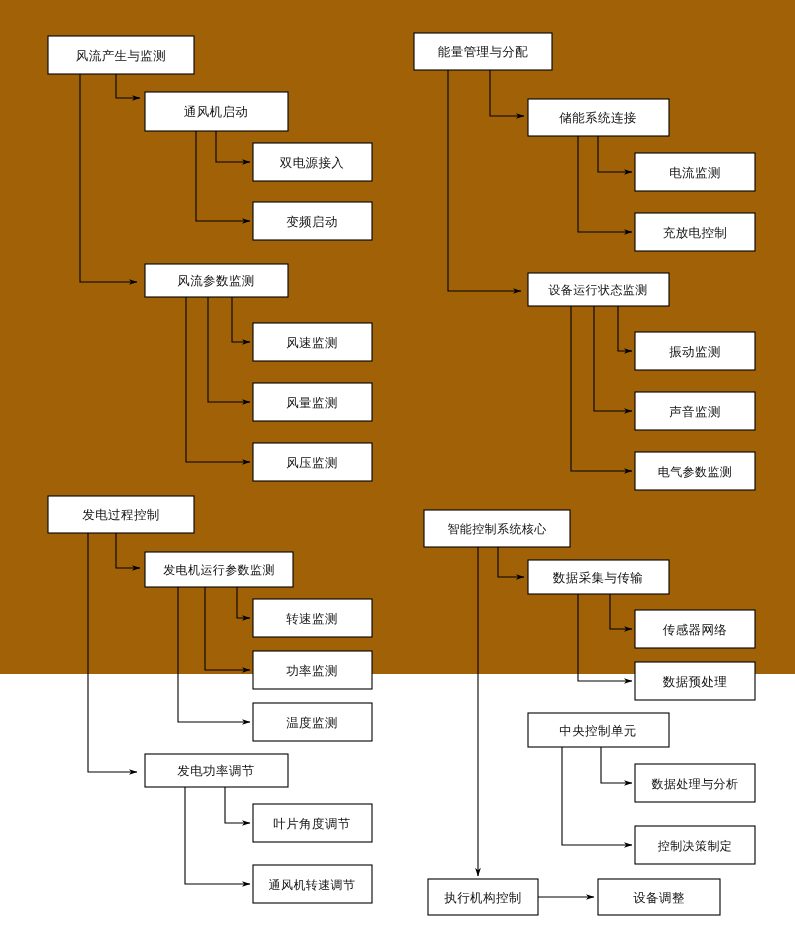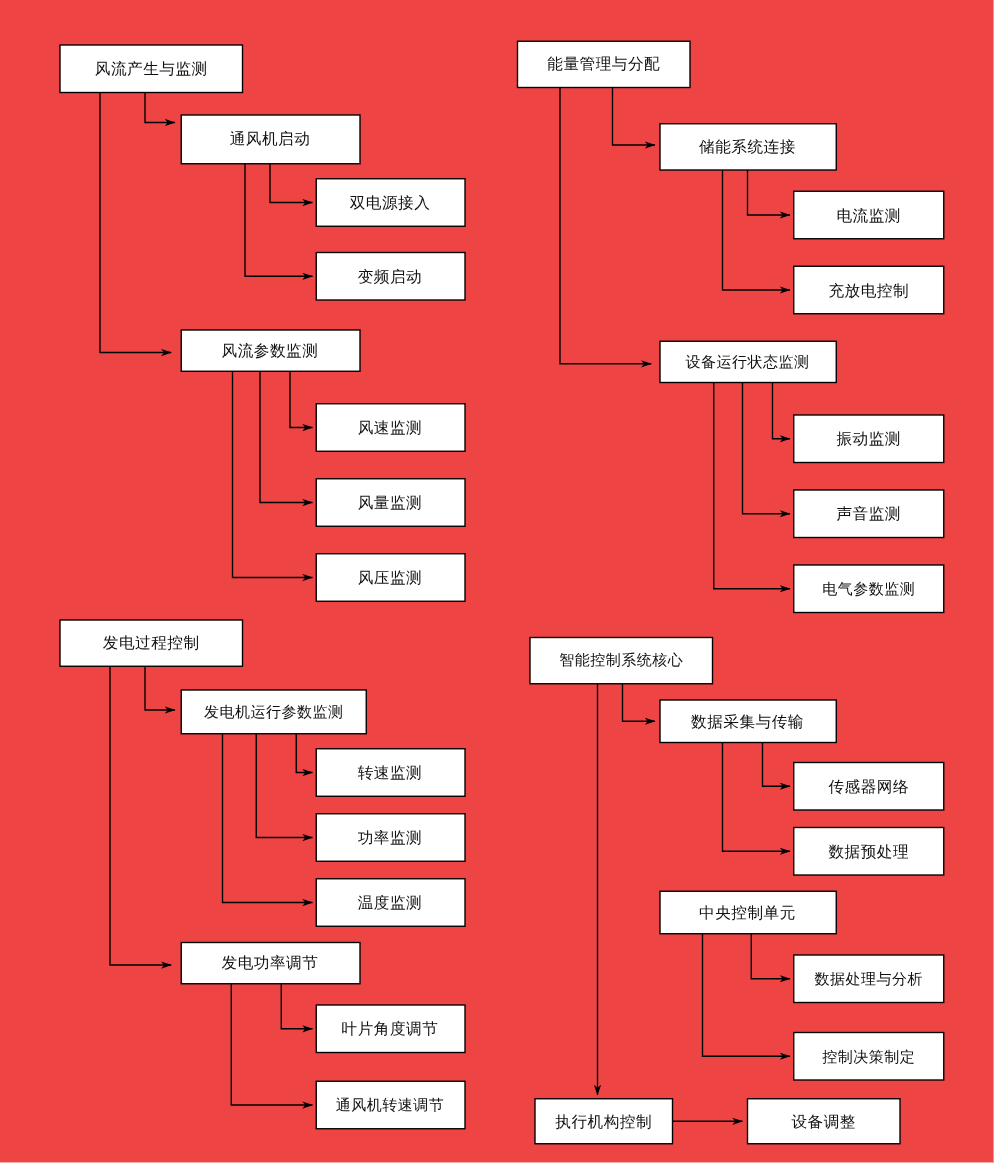--- a/index.html
+++ b/index.html
@@ -9,22 +9,22 @@
   }
   body {
     width: 795px;
     height: 930px;
     font-family: "DejaVu Sans", "Liberation Sans", sans-serif;
     overflow: hidden;
   }
   #diagram-root {
     position: relative;
     width: 795px;
-    height: 930px;
-    background: #ef4444;
+    height: 674px;
+    background: #a16207;
   }
   svg.flow-svg {
     position: absolute;
     left: 0;
     top: 0;
     width: 795px;
     height: 930px;
   }
   .node-rect {
     fill: #ffffff;

